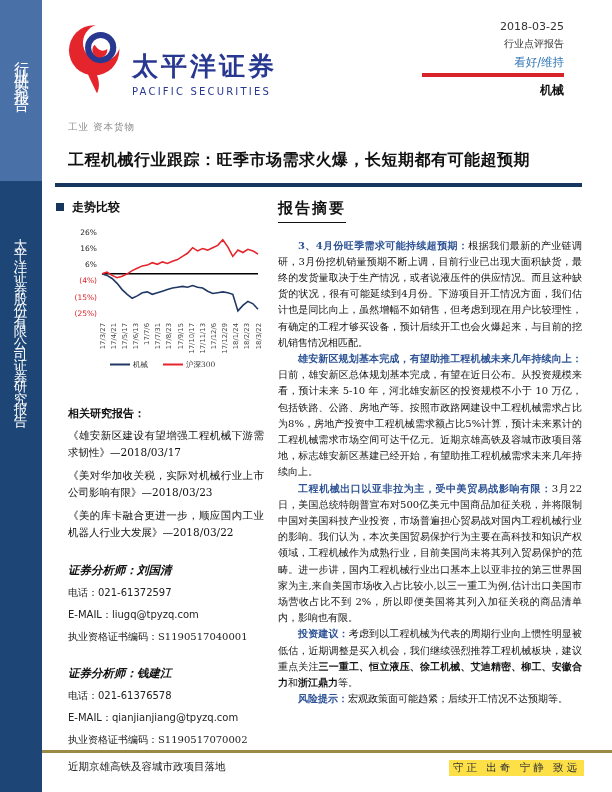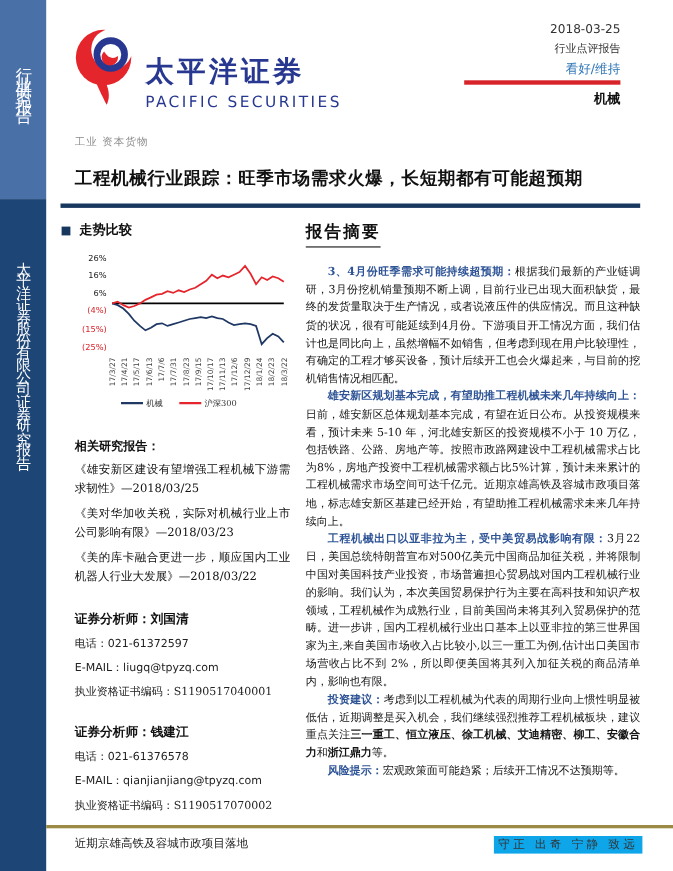--- a/index.html
+++ b/index.html
@@ -18,21 +18,21 @@
   .sb-bottom .vtext{font-size:13.5px;letter-spacing:11px;margin-top:46px;}
 
   
   .content{position:absolute;left:42px;top:0;right:0;bottom:0;padding:12px 30px 0 26px;}
 
   .header-row{display:flex;justify-content:space-between;}
   .logo{display:flex;align-items:center;}
   .logo-text{margin-left:8px;}
   .logo-cn{font-size:26px;font-weight:bold;color:#283891;letter-spacing:3px;
            font-family:"DejaVu Sans",sans-serif;margin-top:36px;}
-  .logo-en{font-size:14px;color:#283891;letter-spacing:2.2px;margin-top:2px;
+  .logo-en{font-size:10px;color:#283891;letter-spacing:2.2px;margin-top:2px;
            font-family:"DejaVu Sans",sans-serif;}
 
   .meta{text-align:right;margin-top:8px;margin-right:18px;font-family:"DejaVu Sans",sans-serif;}
   .meta-date{font-size:11px;color:#333;}
   .meta-type{font-size:10px;color:#333;margin-top:4px;}
   .meta-rating{font-size:11.5px;color:#2e75b6;margin-top:4px;}
   .meta-rule{height:3.5px;background:#d8232a;width:142px;margin-top:3px;margin-left:auto;}
   .meta-industry{font-size:12px;color:#111;font-weight:bold;margin-top:5px;}
 
   .category{margin-top:22px;font-size:9.5px;color:#8c8c8c;letter-spacing:1px;
@@ -43,43 +43,43 @@
   .columns{display:flex;margin-top:12px;}
   .left-col{width:196px;flex:none;}
   .right-col{flex:1;margin-left:14px;}
 
   .chart-head{display:flex;align-items:center;margin-left:-12px;
               font-family:"DejaVu Sans",sans-serif;}
   .bullet{width:8px;height:8px;background:#17375e;}
   .chart-head .lbl{margin-left:8px;font-size:12px;font-weight:bold;color:#111;}
   #chart{margin-top:6px;}
 
-  .related{margin-top:20px;}
+  .related{margin-top:30px;}
   .related-head{font-size:11px;font-weight:bold;color:#111;}
   .rel-item{font-size:10.5px;line-height:17px;text-align:justify;margin-top:6px;color:#111;}
 
   #analysts{margin-top:16px;}
   .analyst-block{margin-top:6px;}
-  .an-name{font-size:11.5px;font-weight:bold;margin-top:22px;color:#111;}
+  .an-name{font-size:11.5px;font-weight:bold;margin-top:22px;color:#111;font-style:italic;}
   .an-line{font-size:10px;margin-top:8px;color:#222;font-family:"DejaVu Sans",sans-serif;}
   .an-cert{font-size:10px;margin-top:8px;color:#222;}
 
   .summary-head{margin:0;font-size:15px;font-weight:bold;color:#111;}
   .summary-head .ul{border-bottom:1.5px solid #111;padding-bottom:5px;letter-spacing:2px;}
   #summary-paras{margin-top:20px;}
   .sum-p{font-size:10px;line-height:16.2px;text-align:justify;text-indent:2em;
          margin:0;color:#141414;}
   .sum-lead{font-weight:bold;color:#2e5496;}
   .sum-b{font-weight:bold;}
 
   .foot-rule{position:absolute;left:42px;right:0;top:750px;height:2.5px;background:#9a8a45;}
   .foot-row{position:absolute;left:68px;right:28px;top:760px;display:flex;
             justify-content:space-between;align-items:flex-start;}
   .disclaimer{font-size:10.5px;color:#222;}
-  .motto{font-size:10.5px;color:#333;background:#0ea5e9;padding:1px 4px;letter-spacing:3px;}
+  .motto{font-size:10.5px;color:#333;background:#fde047;padding:1px 4px;letter-spacing:3px;}
 </style>
 </head>
 <body>
 
 <div class="page">
 
   <aside class="sidebar">
     <div class="sb-top">
       <span class="vtext">行业研究报告</span>
     </div>
@@ -151,21 +151,21 @@
               <text x="192.5" y="101" transform="rotate(-90 192.5 101)" text-anchor="end" font-size="6.8" font-family="DejaVu Sans, sans-serif" fill="#444">18/3/22</text>
               <line x1="42" x2="62" y1="142.5" y2="142.5" stroke="#1f3864" stroke-width="2"></line>
               <text x="65" y="145" font-size="7.5" font-family="DejaVu Serif, serif" fill="#333">机械</text>
               <line x1="95" x2="115" y1="142.5" y2="142.5" stroke="#e5252c" stroke-width="2"></line>
               <text x="118" y="145" font-size="7.5" font-family="DejaVu Serif, serif" fill="#333">沪深300</text>
             </svg></div>
 
         <div class="related">
           <div class="related-head">相关研究报告：</div>
           <div id="related-list">
-              <div class="rel-item">《雄安新区建设有望增强工程机械下游需求韧性》—2018/03/25</div>
+              <div class="rel-item">《雄安新区建设有望增强工程机械下游需求韧性》—2018/03/17</div>
               <div class="rel-item">《美对华加收关税，实际对机械行业上市公司影响有限》—2018/03/23</div>
               <div class="rel-item">《美的库卡融合更进一步，顺应国内工业机器人行业大发展》—2018/03/22</div>
             </div>
         </div>
 
         <div id="analysts">
             <div class="analyst-block">
               <div class="an-name">证券分析师：刘国清</div>
               <div class="an-line">电话：021-61372597</div>
               <div class="an-line">E-MAIL：liugq@tpyzq.com</div>

